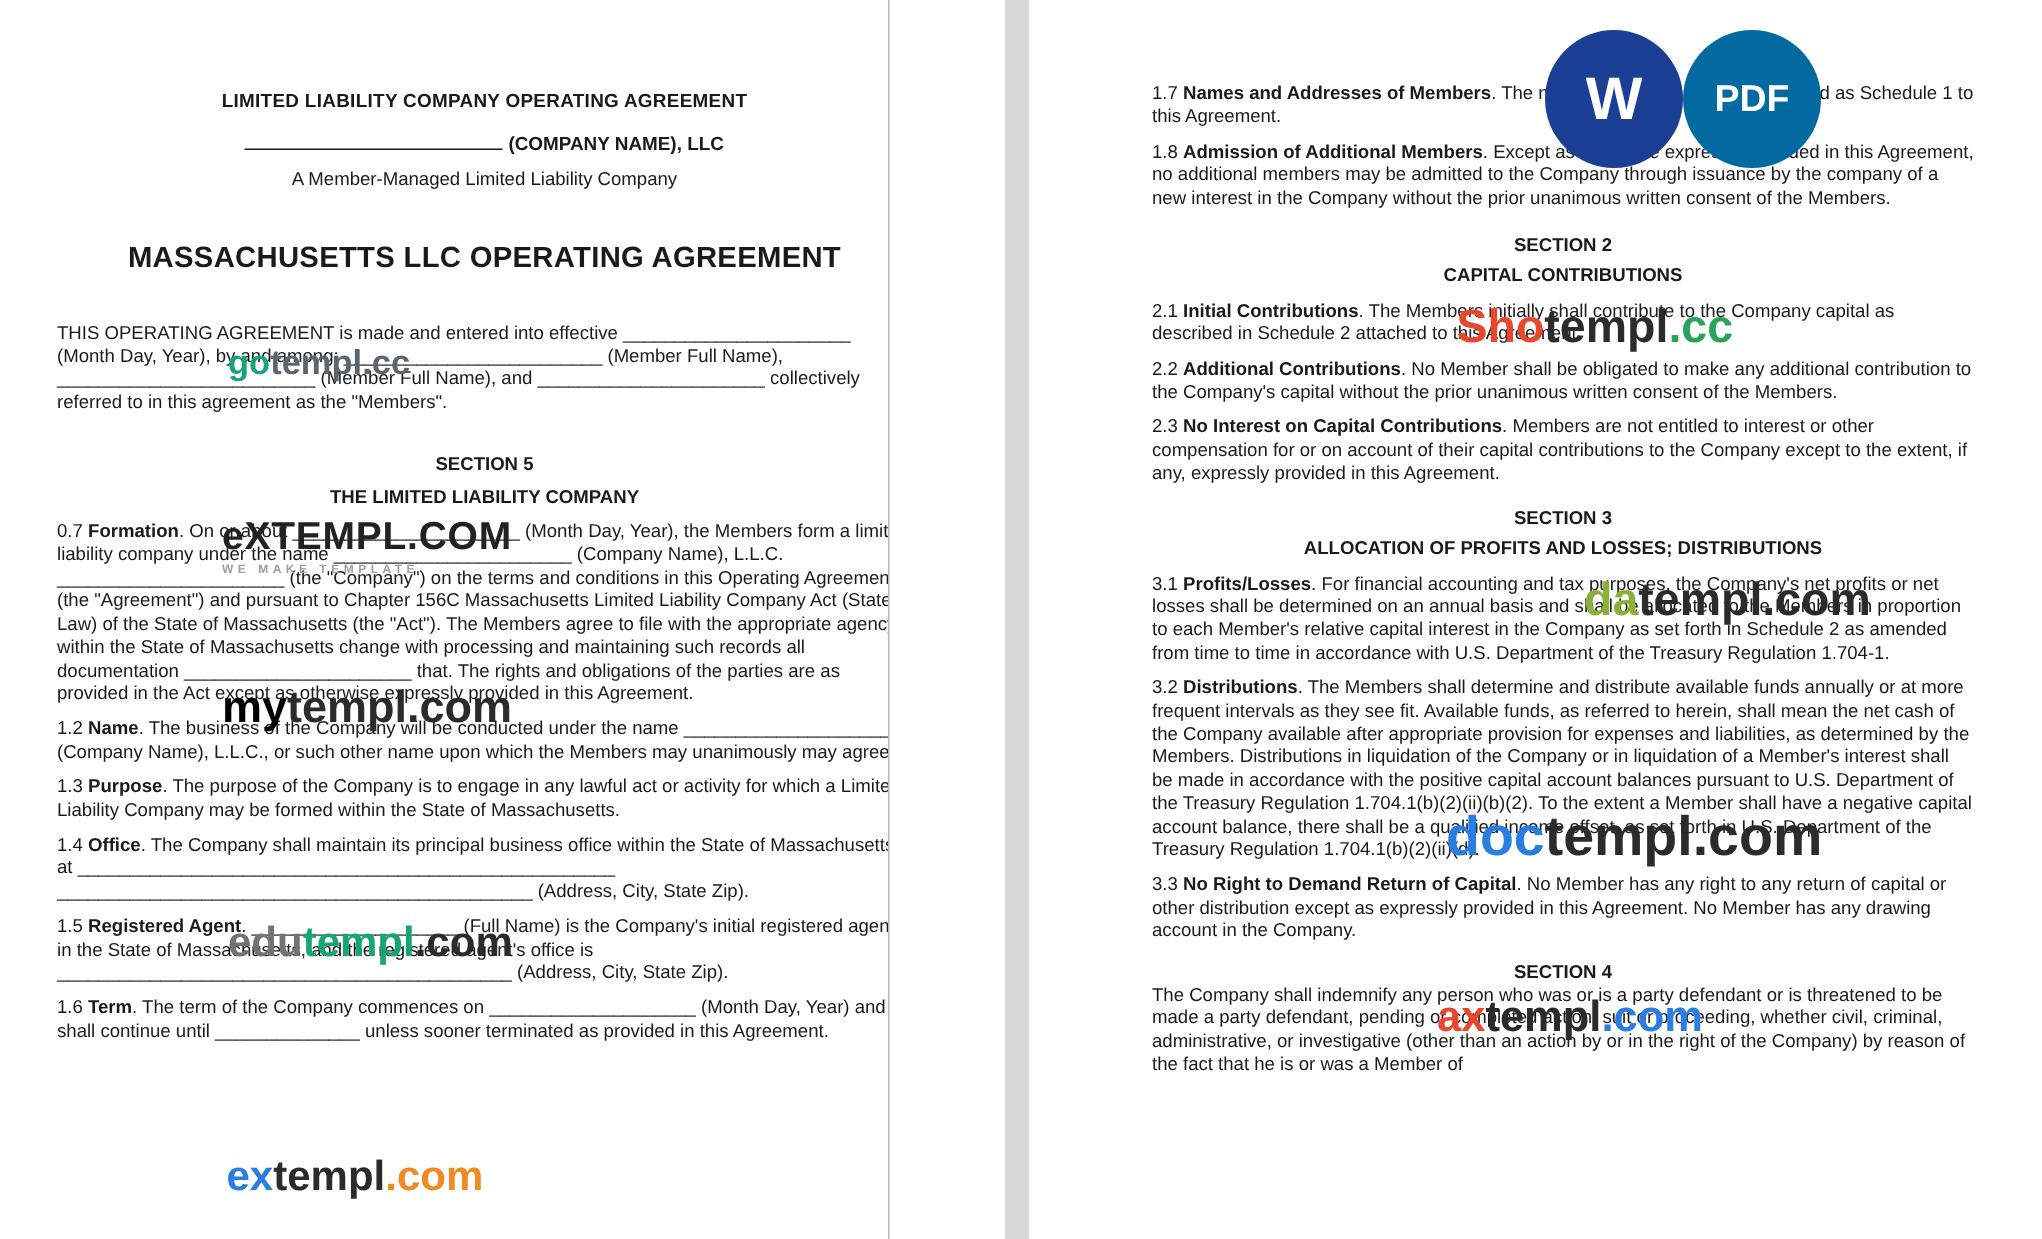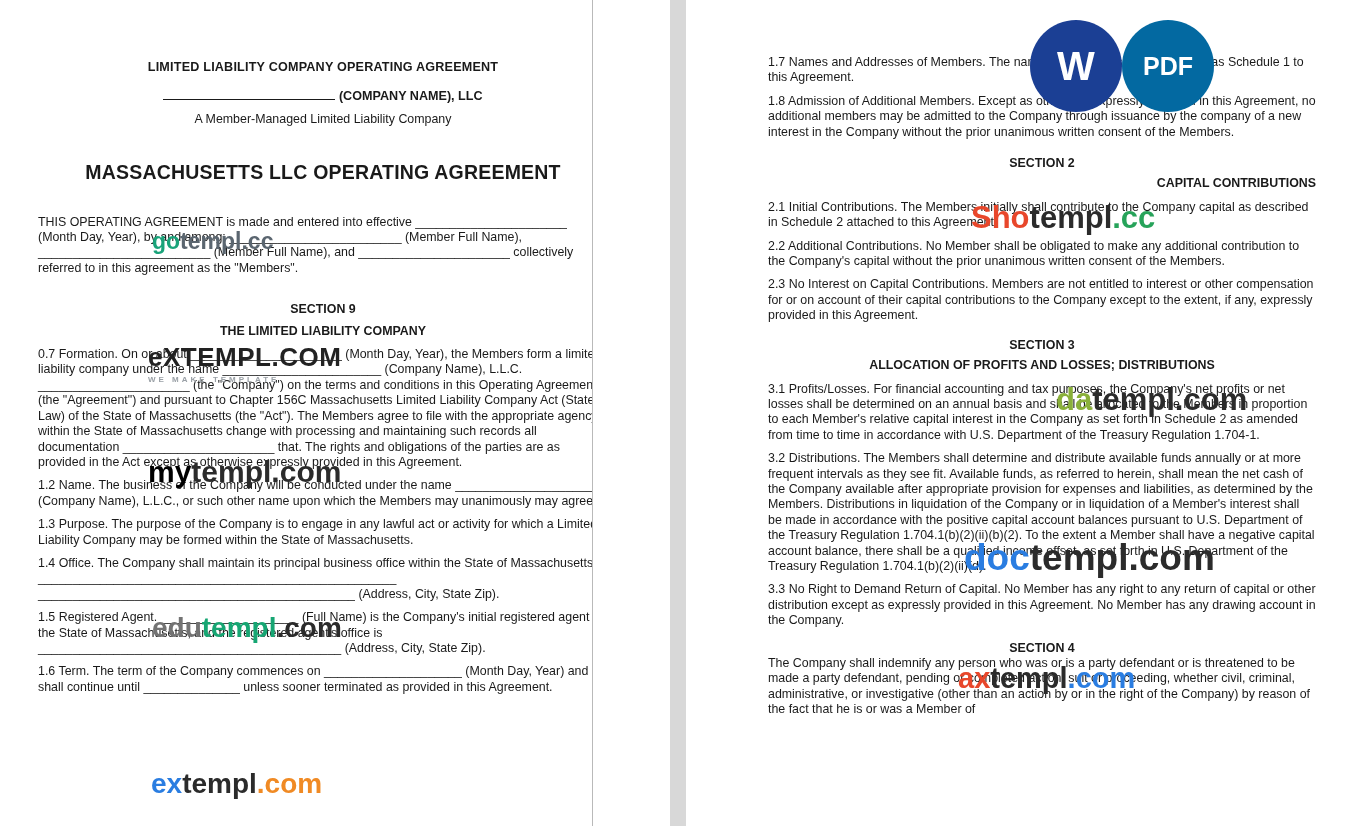--- a/index.html
+++ b/index.html
@@ -14,21 +14,21 @@
     position:absolute;top:0;height:826px;background:#ffffff;
     box-sizing:border-box;overflow:hidden;
   }
   #page-left{left:0;width:593px;border-right:1px solid #b9b9b9;}
   .gutter{position:absolute;left:670px;top:0;width:16px;height:826px;background:#d8d8d8;}
   #page-right{left:686px;width:675px;}
   .col{position:absolute;}
   .doc-text{
     font-size:12.4px;line-height:15.4px;color:#1a1a1a;text-align:left;
   }
-  .doc-text b{font-weight:normal;}
+  .doc-text b{font-weight:bold;}
   .p{margin:0 0 8px 0;}
   .title-main{
     font-size:12.6px;font-weight:bold;text-align:center;letter-spacing:.2px;margin:0;
   }
   .title-sub{font-size:12.6px;font-weight:bold;text-align:center;margin:0;}
   .title-small{font-size:12.4px;text-align:center;margin:0;}
   .bigtitle{
     font-size:19.5px;font-weight:bold;text-align:center;letter-spacing:.2px;margin:0;
   }
   .section-head{font-size:12.4px;font-weight:bold;text-align:center;margin:0;}
@@ -86,21 +86,21 @@
     <div class="title-sub" style="margin-top:12px;">
       <span class="blank" style="width:172px;"></span>
       <span>(COMPANY NAME), LLC</span>
     </div>
     <div class="title-small" style="margin-top:7px;">A Member-Managed Limited Liability Company</div>
 
     <div class="bigtitle" style="margin-top:38px;">MASSACHUSETTS LLC OPERATING AGREEMENT</div>
 
     <div class="p" style="margin-top:34px;">THIS OPERATING AGREEMENT is made and entered into effective ______________________ (Month Day, Year), by and among: _________________________ (Member Full Name), _________________________ (Member Full Name), and ______________________ collectively referred to in this agreement as the "Members".</div>
 
-    <div class="section-head" style="margin-top:26px;">SECTION 9</div>
+    <div class="section-head" style="margin-top:26px;">SECTION 5</div>
     <div class="section-head" style="margin-top:6px;margin-bottom:8px;">THE LIMITED LIABILITY COMPANY</div>
 
     <div class="p">
       <span>0.7</span>
       <b>Formation</b><span>. On or about ______________________ (Month Day, Year), the Members form a limited liability company under the name _______________________ (Company Name), L.L.C. ______________________ (the "Company") on the terms and conditions in this Operating Agreement (the "Agreement") and pursuant to Chapter 156C Massachusetts Limited Liability Company Act (State Law) of the State of Massachusetts (the "Act"). The Members agree to file with the appropriate agency within the State of Massachusetts change with processing and maintaining such records all documentation ______________________ that. The rights and obligations of the parties are as provided in the Act except as otherwise expressly provided in this Agreement.</span>
     </div>
     <div class="p">
       <span>1.2</span>
       <b>Name</b><span>. The business of the Company will be conducted under the name ______________________ (Company Name), L.L.C., or such other name upon which the Members may unanimously may agree.</span>
     </div>
@@ -155,21 +155,21 @@
     <div class="p">
       <span>1.7</span>
       <b>Names and Addresses of Members</b><span>. The names and addresses are attached as Schedule 1 to this Agreement.</span>
     </div>
     <div class="p">
       <span>1.8</span>
       <b>Admission of Additional Members</b><span>. Except as otherwise expressly provided in this Agreement, no additional members may be admitted to the Company through issuance by the company of a new interest in the Company without the prior unanimous written consent of the Members.</span>
     </div>
 
     <div class="section-head" style="margin-top:16px;">SECTION 2</div>
-    <div class="section-head" style="margin-top:5px;margin-bottom:8px;text-align:right;">CAPITAL CONTRIBUTIONS</div>
+    <div class="section-head" style="margin-top:5px;margin-bottom:8px;">CAPITAL CONTRIBUTIONS</div>
 
     <div class="p">
       <span>2.1</span>
       <b>Initial Contributions</b><span>. The Members initially shall contribute to the Company capital as described in Schedule 2 attached to this Agreement.</span>
     </div>
     <div class="p">
       <span>2.2</span>
       <b>Additional Contributions</b><span>. No Member shall be obligated to make any additional contribution to the Company's capital without the prior unanimous written consent of the Members.</span>
     </div>
     <div class="p">

